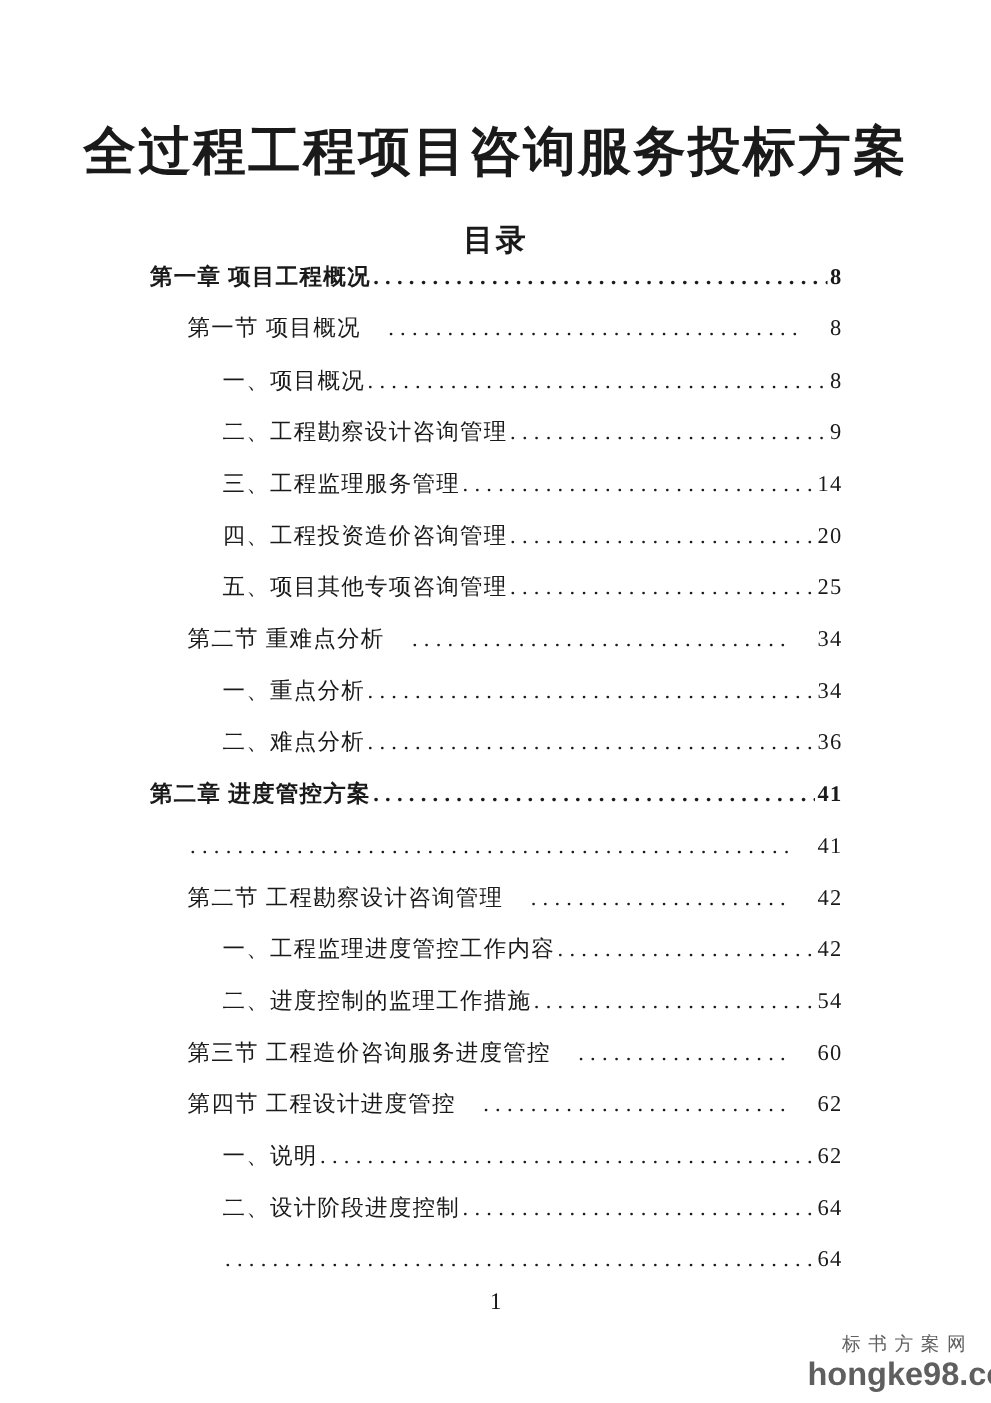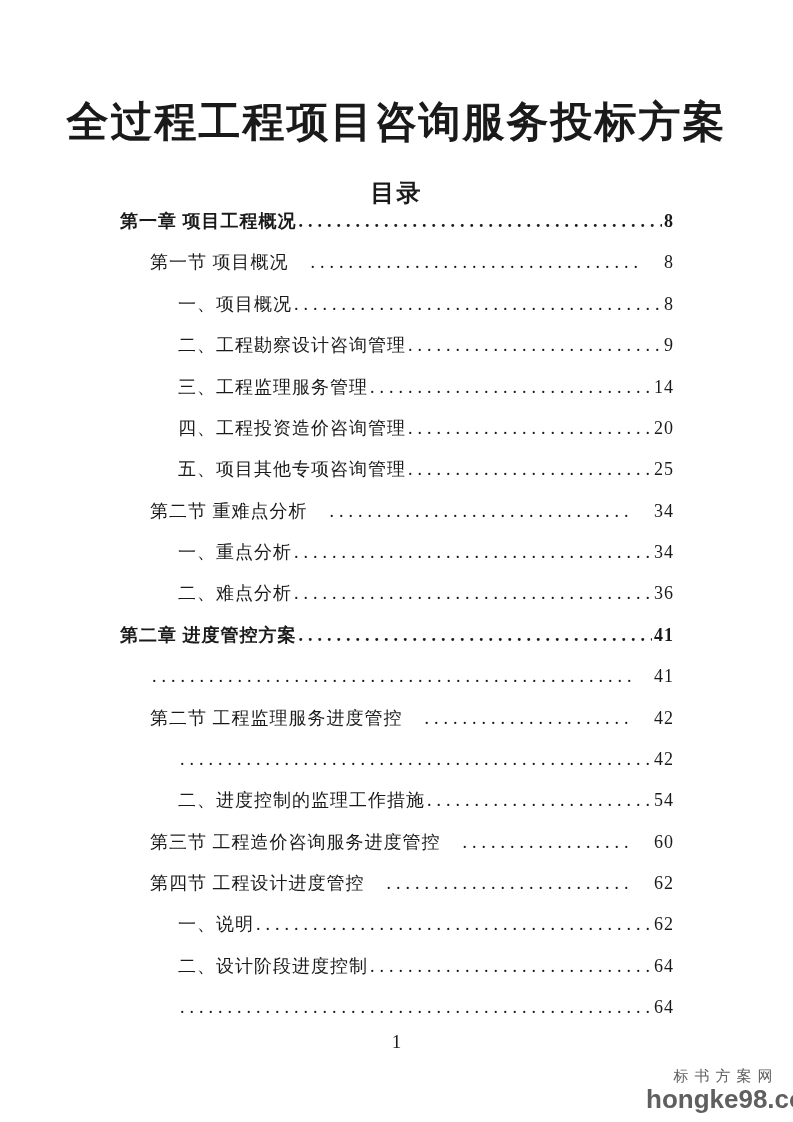--- a/index.html
+++ b/index.html
@@ -177,26 +177,27 @@
     <span class="toc-dots">........................................................................................................................</span>
     <span class="toc-page">41</span>
   </div>
 
   <div class="toc-row level-2">
     <span class="toc-dots">........................................................................................................................</span>
     <span class="toc-page">41</span>
   </div>
 
   <div class="toc-row level-2">
-    <span class="toc-label">第二节 工程监理服务进度管控</span>
+    <span class="toc-label">第二节 工程勘察设计咨询管理</span>
     <span class="toc-dots">........................................................................................................................</span>
     <span class="toc-page">42</span>
   </div>
 
   <div class="toc-row level-3">
+    <span class="toc-label">一、工程监理进度管控工作内容</span>
     <span class="toc-dots">........................................................................................................................</span>
     <span class="toc-page">42</span>
   </div>
 
   <div class="toc-row level-3">
     <span class="toc-label">二、进度控制的监理工作措施</span>
     <span class="toc-dots">........................................................................................................................</span>
     <span class="toc-page">54</span>
   </div>
 

